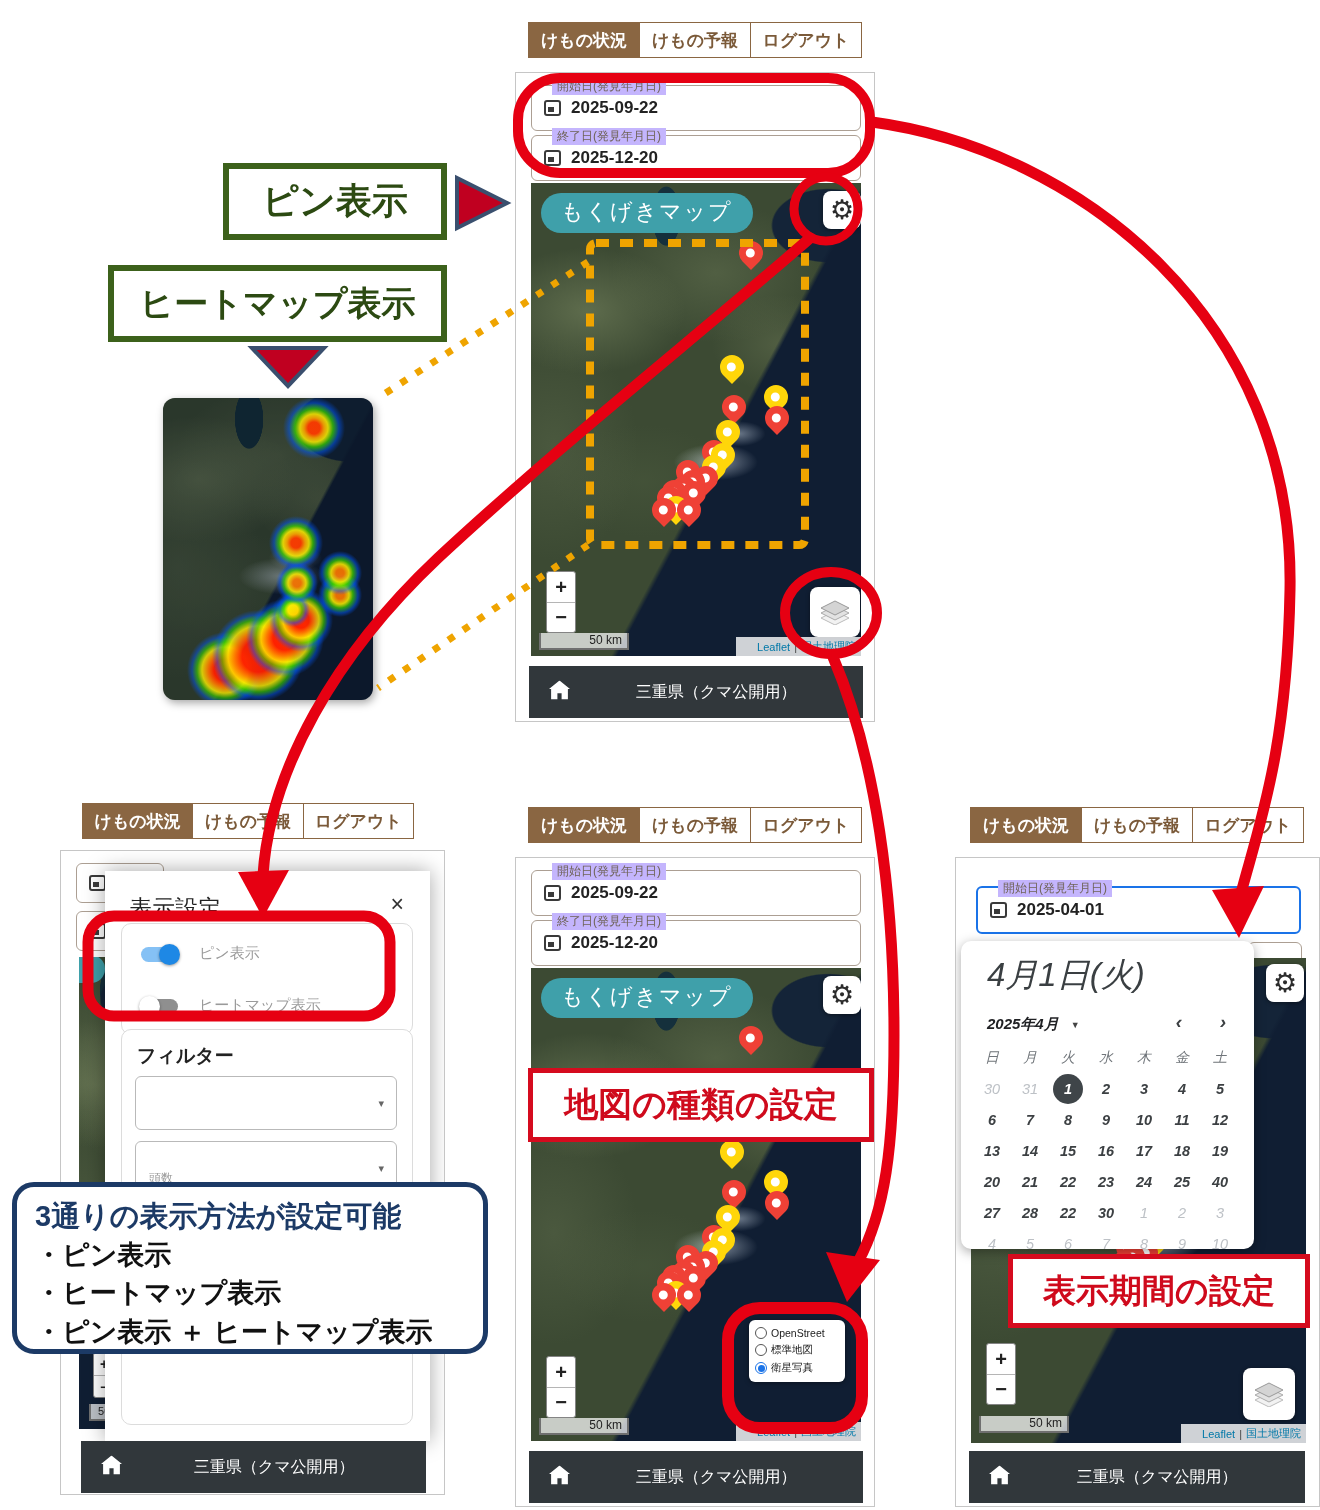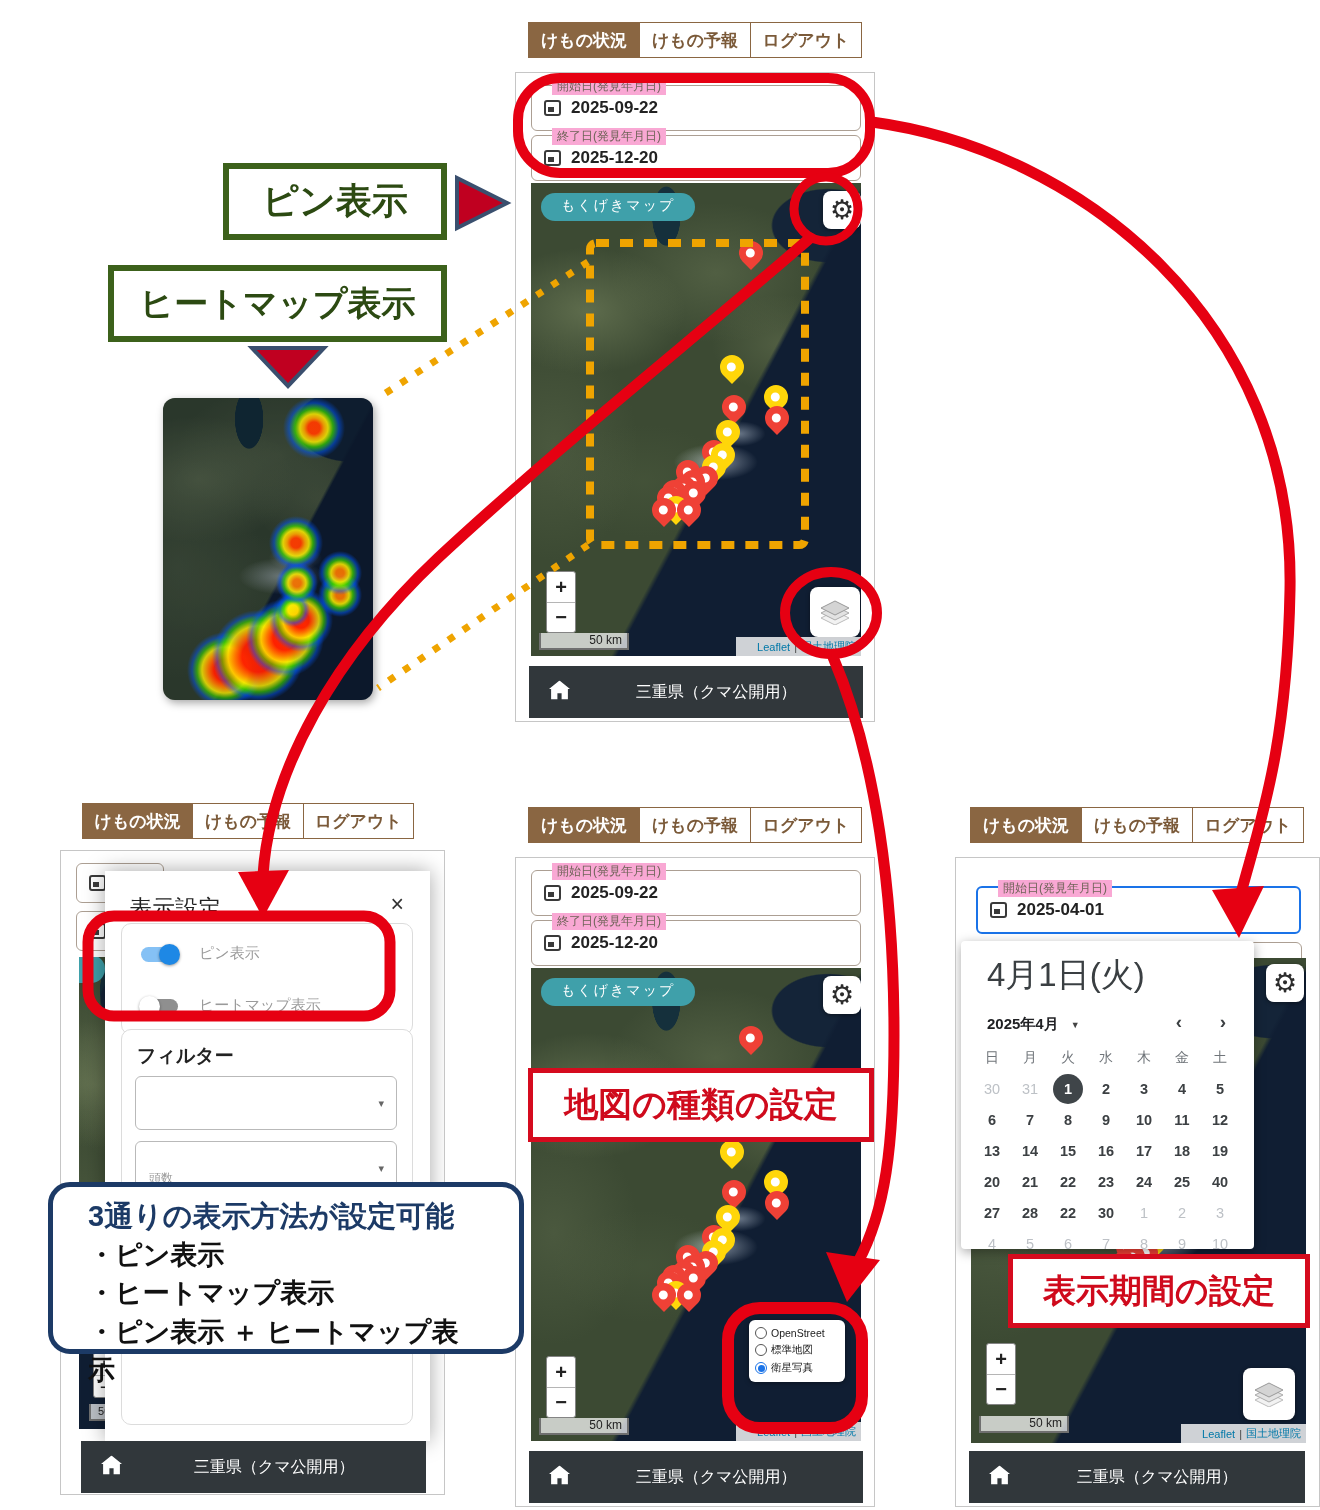--- a/index.html
+++ b/index.html
@@ -8,38 +8,38 @@
   
   .phone{position:absolute;z-index:1;}
   .tabs{position:absolute;display:flex;height:36px;}
   .tab{flex:1;display:flex;align-items:center;justify-content:center;font-size:17px;font-weight:bold;
        color:#7b5a39;background:#fff;border:1px solid #8a6642;}
   .tab.active{background:#8a6642;color:#fff;}
   .tab+.tab{border-left:none;}
   .screen{position:absolute;background:#fff;border:1px solid #c6c6c6;overflow:hidden;}
   .datefield{position:absolute;border:1px solid #ac9f93;border-radius:6px;background:#fff;}
   .datefield.focus{border:2px solid #1a73e8;}
-  .df-lbl{position:absolute;top:-8px;left:20px;background:#f9a8d4;padding:0 5px;font-size:12px;color:#6f6358;white-space:nowrap;}
+  .df-lbl{position:absolute;top:-8px;left:20px;background:#c4b5fd;padding:0 5px;font-size:12px;color:#6f6358;white-space:nowrap;}
   .df-val{position:absolute;left:12px;top:50%;transform:translateY(-50%);display:flex;align-items:center;gap:10px;
           font-size:17px;font-weight:bold;color:#222;}
   .cal-ico{display:inline-block;width:17px;height:16px;border:2px solid #3a3a3a;border-radius:3px;position:relative;}
   .cal-ico::after{content:"";position:absolute;left:2px;right:5px;bottom:2px;height:5px;background:#3a3a3a;}
   .map{position:absolute;overflow:hidden;}
   .mapbg{background-color:#3c4a33;background-image:
     radial-gradient(ellipse 60px 26px at 56% 59%, rgba(222,232,242,.55), rgba(0,0,0,0) 70%),
     radial-gradient(ellipse 38px 18px at 63% 53%, rgba(214,226,238,.45), rgba(0,0,0,0) 70%),
     linear-gradient(118deg, rgba(0,0,0,0) 57%, #101e33 58%),
     radial-gradient(ellipse 95px 62px at 90% 9%, #142438 58%, rgba(20,36,56,0) 60%),
     radial-gradient(ellipse 24px 50px at 41% 7%, #15303c 58%, rgba(21,48,60,0) 60%),
     radial-gradient(ellipse 140px 90px at 17% 27%, rgba(128,142,102,.5), rgba(0,0,0,0) 70%),
     radial-gradient(ellipse 120px 160px at 7% 56%, rgba(92,106,76,.45), rgba(0,0,0,0) 70%),
     radial-gradient(ellipse 150px 100px at 56% 19%, rgba(112,126,90,.4), rgba(0,0,0,0) 70%),
     radial-gradient(ellipse 100px 70px at 76% 34%, rgba(120,132,95,.35), rgba(0,0,0,0) 70%),
     radial-gradient(ellipse 130px 80px at 34% 63%, rgba(72,87,60,.6), rgba(0,0,0,0) 70%);}
-  .badge{position:absolute;left:10px;top:10px;background:#3fa0aa;color:#fff;font-size:14px;letter-spacing:2px;
+  .badge{position:absolute;left:10px;top:10px;background:#3fa0aa;color:#fff;font-size:22px;letter-spacing:2px;
          padding:4px 20px 6px;border-radius:22px;}
   .iconbtn{position:absolute;background:#fff;border-radius:8px;box-shadow:0 1px 4px rgba(0,0,0,.45);
            display:flex;align-items:center;justify-content:center;}
   .gearglyph{font-size:27px;color:#2c2c2c;line-height:1;}
   .zoomctl{position:absolute;width:30px;background:#fff;border:1px solid #848484;border-radius:3px;overflow:hidden;}
   .zbtn{height:30px;display:flex;align-items:center;justify-content:center;font-size:20px;font-weight:bold;color:#222;}
   .zbtn+.zbtn{border-top:1px solid #b5b5b5;}
   .scalebar{position:absolute;background:rgba(255,255,255,.72);border:2px solid #6f6f6f;border-top:none;
             font-size:12px;color:#222;padding:0 5px;line-height:15px;white-space:nowrap;overflow:hidden;text-align:right;}
   .attrib{position:absolute;right:0;bottom:0;background:rgba(255,255,255,.8);font-size:11px;padding:2px 5px;
@@ -69,36 +69,36 @@
   .select .caret{position:absolute;right:12px;top:50%;transform:translateY(-50%);font-size:11px;color:#666;}
   
   .layerbox{position:absolute;background:#fff;border-radius:6px;box-shadow:0 1px 5px rgba(0,0,0,.4);
             padding:7px 6px;display:flex;flex-direction:column;gap:4px;z-index:4;}
   .rrow{display:flex;align-items:center;gap:4px;}
   .radio{width:12px;height:12px;border:1.5px solid #555;border-radius:50%;position:relative;flex:0 0 auto;background:#fff;}
   .radio.sel{border-color:#1a73e8;}
   .radio.sel::after{content:"";position:absolute;inset:1.5px;background:#1a73e8;border-radius:50%;}
   .rlbl{font-size:10.5px;color:#222;white-space:nowrap;}
   
-  .calpanel{position:absolute;background:#fff;border-radius:4px;box-shadow:0 3px 12px rgba(0,0,0,.35);z-index:5;}
+  .calpanel{position:absolute;background:#fff;border-radius:10px;box-shadow:0 3px 12px rgba(0,0,0,.35);z-index:5;font-style:italic;}
   .calhead{position:absolute;left:26px;top:12px;font-size:33px;color:#3a3f42;}
   .calmonth{position:absolute;left:26px;top:74px;font-size:15px;font-weight:bold;color:#202124;display:flex;align-items:center;gap:12px;}
   .calmonth .mcaret{font-size:9px;color:#444;}
   .calnav{position:absolute;top:70px;font-size:19px;color:#3c4043;font-weight:bold;}
   .wdgrid,.dgrid{position:absolute;display:grid;grid-template-columns:repeat(7,38px);}
   .wd{height:26px;display:flex;align-items:center;justify-content:center;font-size:14px;color:#70757a;}
   .dc{height:31px;display:flex;align-items:center;justify-content:center;font-size:14.5px;font-weight:600;color:#3c4043;}
   .dc.mut{color:#bdc1c6;font-weight:400;}
   .dsel{width:30px;height:30px;border-radius:50%;background:#3f4549;color:#fff;display:flex;align-items:center;justify-content:center;}
   
   .red-label{position:absolute;background:#fff;border:4px solid #d50b1e;display:flex;align-items:center;justify-content:center;
              font-weight:bold;color:#cf0a1c;z-index:40;white-space:nowrap;}
   .green-box{position:absolute;background:#fff;border:6px solid #3c611b;display:flex;align-items:center;justify-content:center;
              font-weight:bold;color:#2c4a12;z-index:40;white-space:nowrap;}
-  .navy-box{position:absolute;background:#fff;border:5px solid #1c3a66;border-radius:22px;z-index:40;padding:10px 35px 12px;margin-left:36px;}
+  .navy-box{position:absolute;background:#fff;border:5px solid #1c3a66;border-radius:22px;z-index:40;padding:10px 18px 12px;}
   .info-title{font-size:29px;font-weight:bold;color:#1c3a66;line-height:1.35;}
   .info-item{font-size:27px;font-weight:bold;color:#111;line-height:1.42;}
   .heat{position:absolute;border-radius:12px;overflow:hidden;box-shadow:2px 3px 8px rgba(0,0,0,.35);z-index:2;}
   .heatspots{position:absolute;inset:0;background-image:
     radial-gradient(circle at 151px 30px, rgba(255,60,0,.95) 0 6px, rgba(255,165,0,.9) 10px, rgba(255,240,0,.85) 14px, rgba(60,220,0,.7) 19px, rgba(0,90,255,.5) 25px, rgba(0,40,255,0) 31px),
     radial-gradient(circle at 133px 145px, rgba(255,60,0,.95) 0 5px, rgba(255,165,0,.9) 9px, rgba(255,240,0,.85) 13px, rgba(60,220,0,.7) 17px, rgba(0,90,255,.5) 22px, rgba(0,40,255,0) 27px),
     radial-gradient(circle at 134px 185px, rgba(255,120,0,.9) 0 4px, rgba(255,240,0,.85) 9px, rgba(60,220,0,.7) 13px, rgba(0,90,255,.5) 17px, rgba(0,40,255,0) 21px),
     radial-gradient(circle at 177px 175px, rgba(255,120,0,.9) 0 4px, rgba(255,240,0,.85) 9px, rgba(60,220,0,.7) 13px, rgba(0,90,255,.5) 18px, rgba(0,40,255,0) 22px),
     radial-gradient(circle at 177px 197px, rgba(255,120,0,.9) 0 4px, rgba(255,240,0,.85) 9px, rgba(60,220,0,.7) 13px, rgba(0,90,255,.5) 18px, rgba(0,40,255,0) 22px),
     radial-gradient(circle at 130px 212px, rgba(255,240,0,.85) 0 5px, rgba(60,220,0,.7) 9px, rgba(0,90,255,.5) 13px, rgba(0,40,255,0) 17px),

